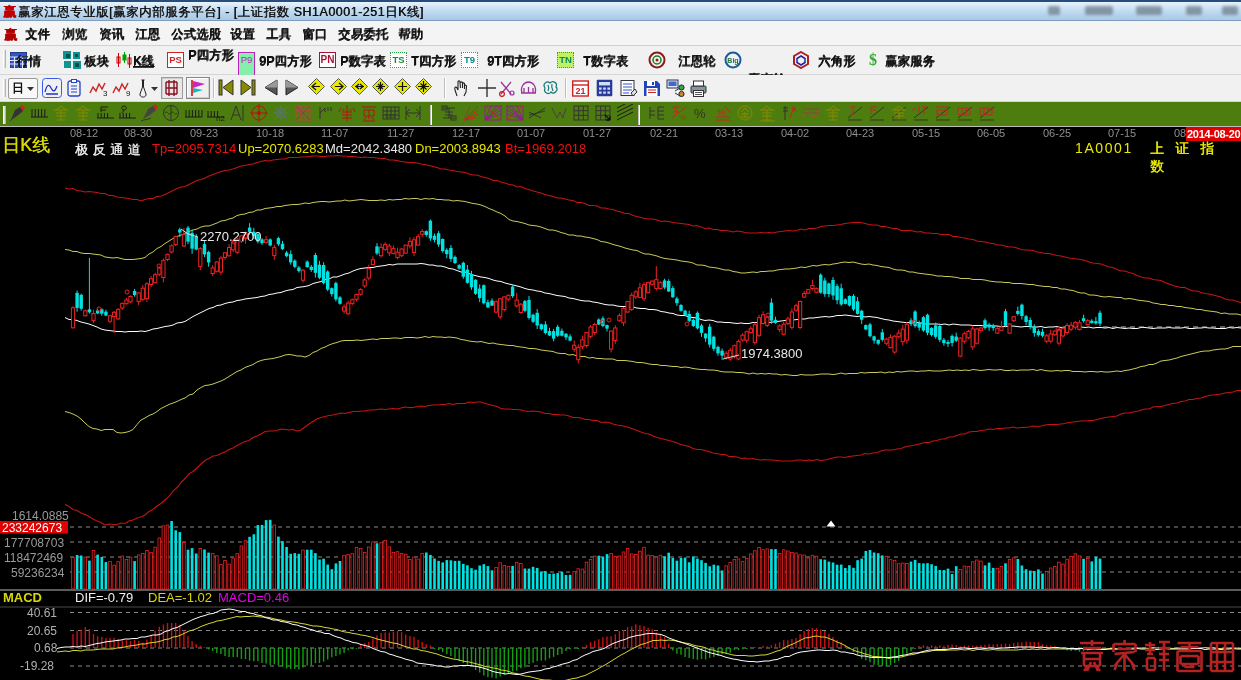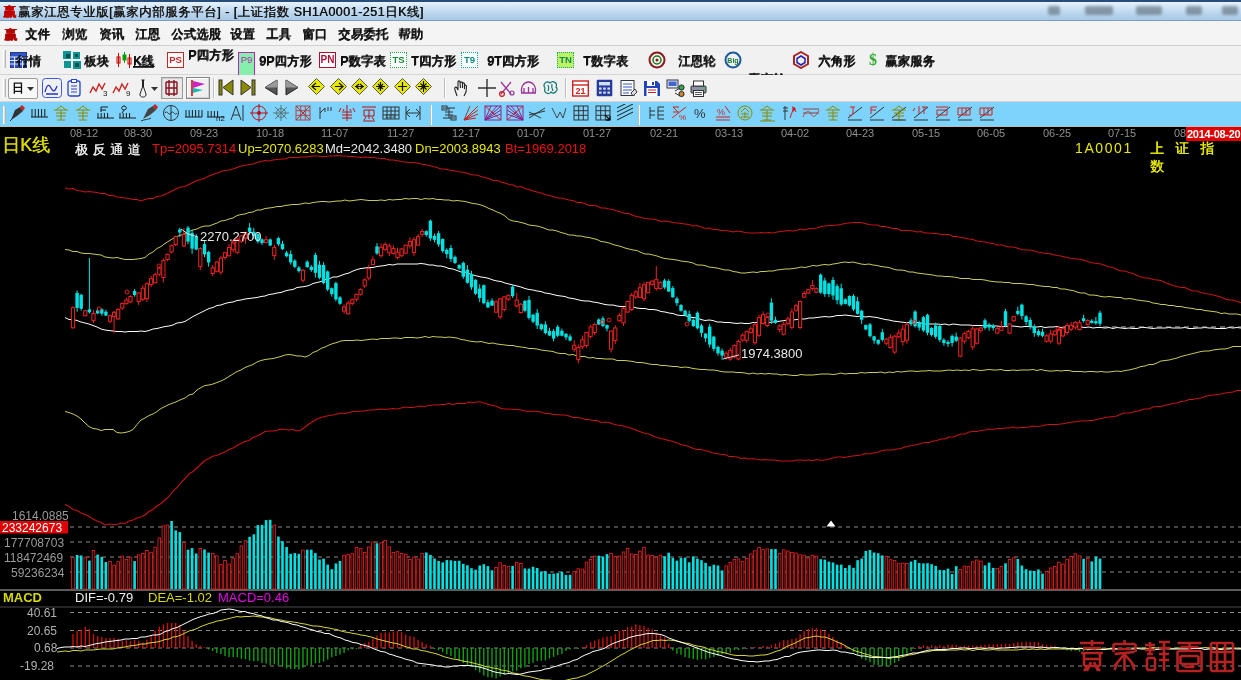--- a/index.html
+++ b/index.html
@@ -1,20 +1,20 @@
 <!DOCTYPE html>
 <html><head><meta charset="utf-8"><style>
 *{margin:0;padding:0;box-sizing:border-box}
 html,body{width:1241px;height:680px;overflow:hidden;background:#000;font-family:"Liberation Sans",sans-serif}
 #page{position:relative;width:1241px;height:680px}
 #titlebar{position:absolute;left:0;top:0;width:1241px;height:21px;background:linear-gradient(#e8f3fc 0%,#cfe4f6 30%,#b6d3ec 70%,#a9c9e6 100%);border-top:2px solid #274d7c;border-bottom:1px solid #7e9cbd}
 #menubar{position:absolute;left:0;top:21px;width:1241px;height:25px;background:#f4f4f4;border-bottom:1px solid #d0d0d0}
 #tb1{position:absolute;left:0;top:46px;width:1241px;height:29px;background:#f1f1f1;border-bottom:1px solid #d6d6d6}
 #tb2{position:absolute;left:0;top:75px;width:1241px;height:27px;background:#f1f1f1;border-bottom:1px solid #d6d6d6}
-#tb3{position:absolute;left:0;top:102px;width:1241px;height:25px;background:#7dd3fc;border-bottom:1px solid #bdbdbd}
+#tb3{position:absolute;left:0;top:102px;width:1241px;height:25px;background:#4d7c0f;border-bottom:1px solid #bdbdbd}
 #chart{position:absolute;left:0;top:127px;width:1241px;height:553px;background:#000}
 .mi{font-size:12.5px;color:#111;text-shadow:0.8px 0 0 #111,0 0.8px 0 #111}
 .tl{font-size:12.5px;color:#111;text-shadow:0.8px 0 0 #111,0 0.8px 0 #111}
 .grip{position:absolute;top:4px;width:3px;height:18px;border-left:1px solid #fff;border-right:1px solid #b5b5b5;background:#dcdcdc}
 .vsep{position:absolute;top:3px;width:2px;height:20px;border-left:1px solid #bdbdbd;border-right:1px solid #fff}
 .ib{position:absolute;display:inline-block}
 .dt{position:absolute;font-size:11px;color:#8f8f8f}
 </style></head><body>
 <div id="page">
     <div id="titlebar">

